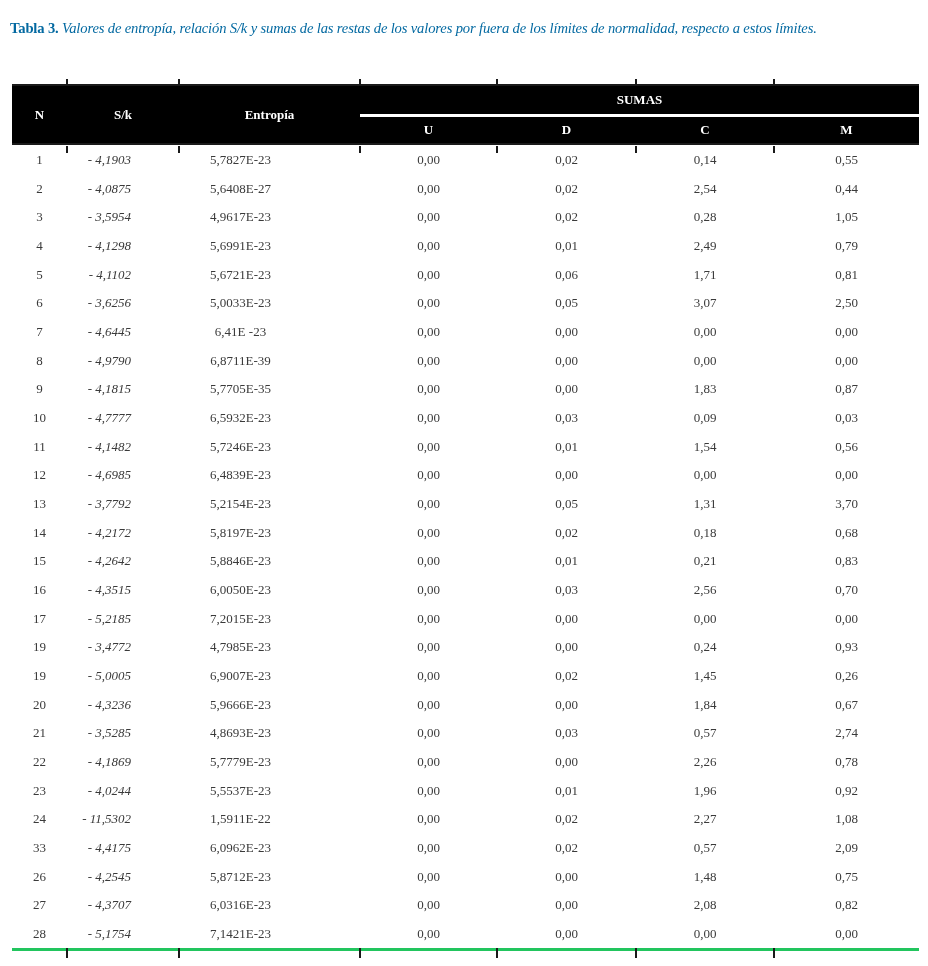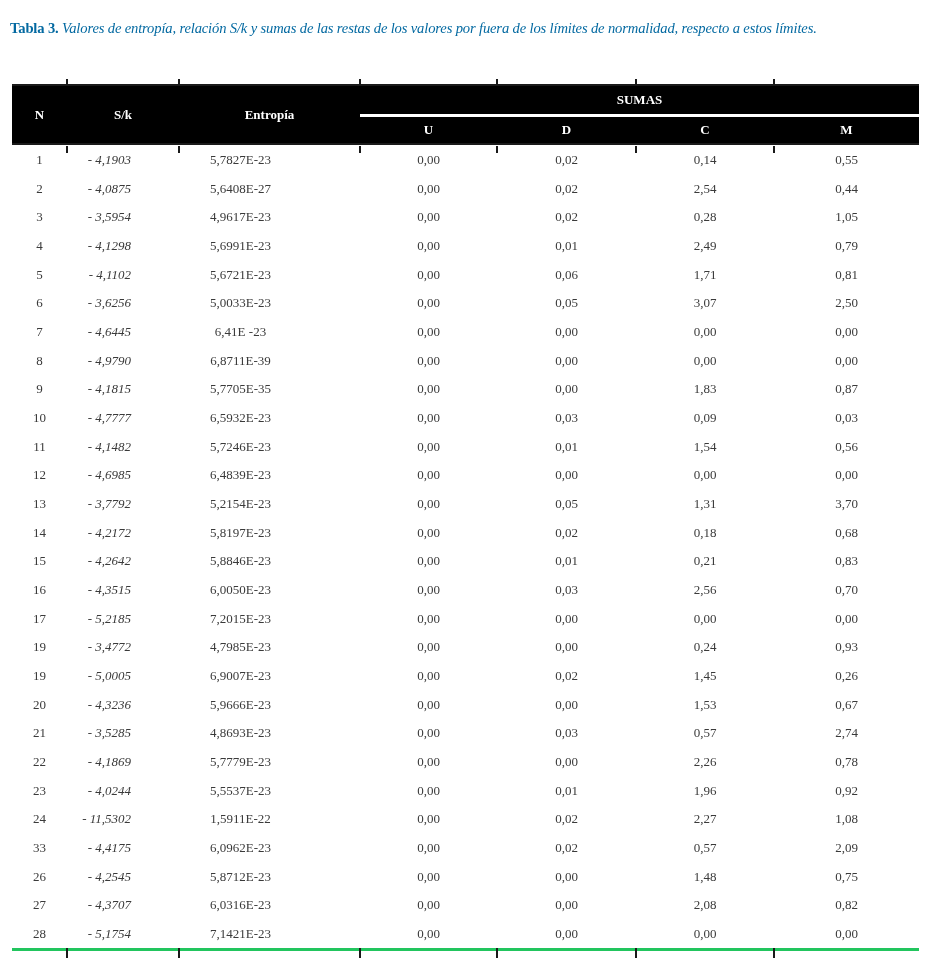--- a/index.html
+++ b/index.html
@@ -238,21 +238,21 @@
         <td class="col-d">0,02</td>
         <td class="col-c">1,45</td>
         <td class="col-m">0,26</td>
       </tr>
       <tr>
         <td class="col-n">20</td>
         <td class="col-sk">- 4,3236</td>
         <td class="col-ent">5,9666E-23</td>
         <td class="col-u">0,00</td>
         <td class="col-d">0,00</td>
-        <td class="col-c">1,53</td>
+        <td class="col-c">1,84</td>
         <td class="col-m">0,67</td>
       </tr>
       <tr>
         <td class="col-n">21</td>
         <td class="col-sk">- 3,5285</td>
         <td class="col-ent">4,8693E-23</td>
         <td class="col-u">0,00</td>
         <td class="col-d">0,03</td>
         <td class="col-c">0,57</td>
         <td class="col-m">2,74</td>

